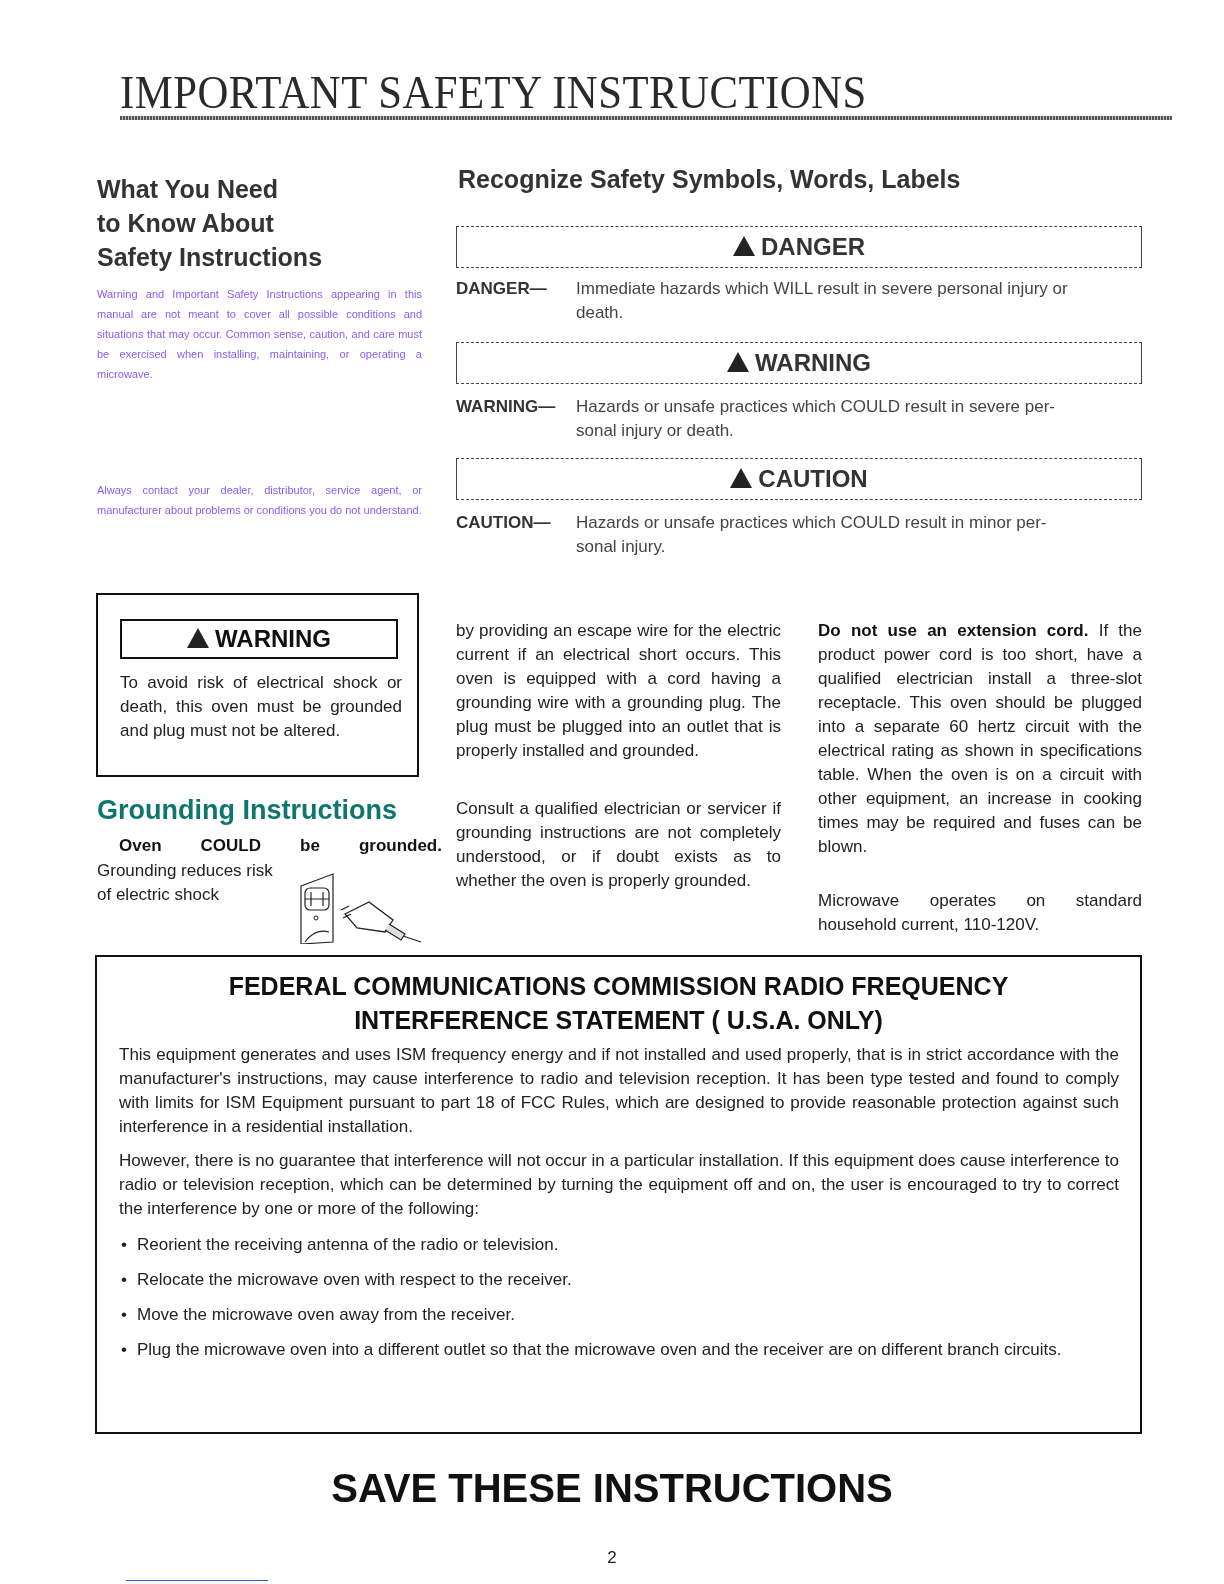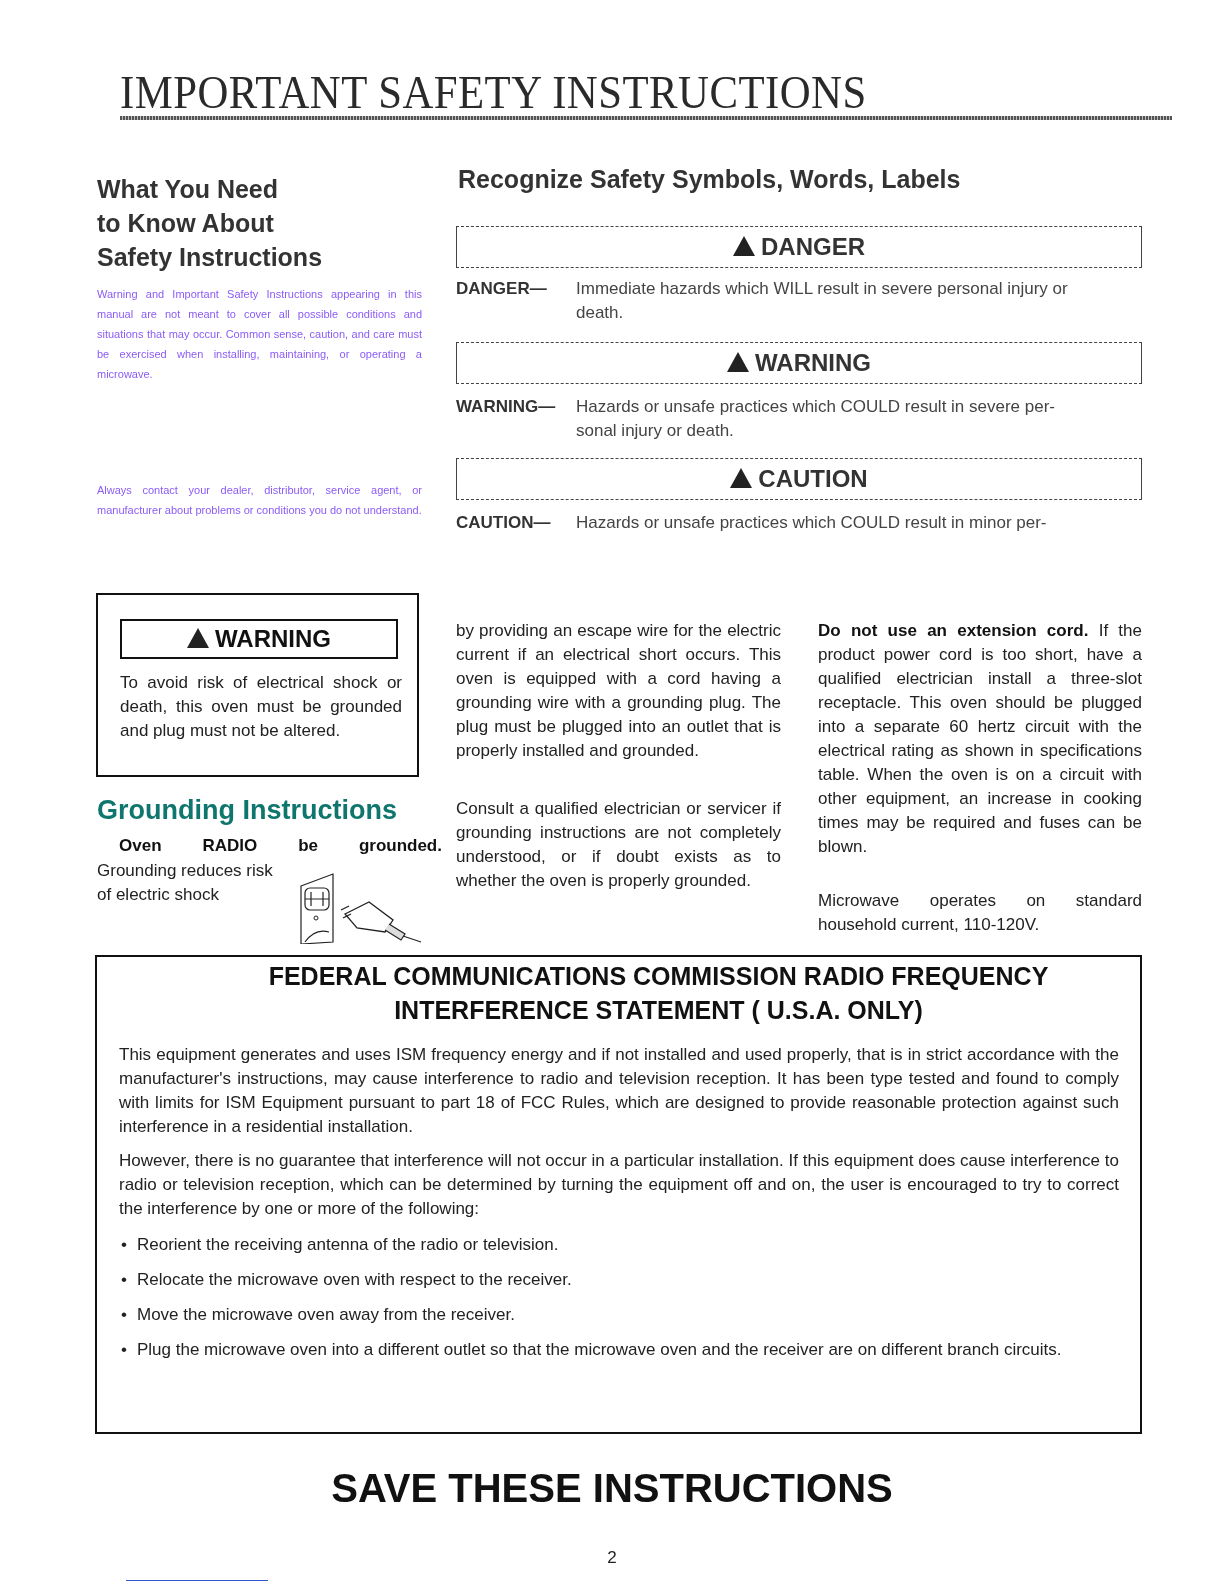--- a/index.html
+++ b/index.html
@@ -23,21 +23,21 @@
   .h-ground { left:97px; top:795px; font-size:27px; font-weight:bold; color:#0f766e; white-space:nowrap; }
   .ground-bold { left:97px; top:836px; width:323px; font-size:17px; font-weight:bold; color:#111; display:flex; justify-content:space-between;margin-left:22px; }
   .ground-text { left:97px; top:859px; width:190px; font-size:17px; line-height:24px; color:#222; }
   .plug { left:293px; top:866px; width:130px; height:78px; }
   .body-c { font-size:17px; line-height:24px; color:#222; text-align:justify;margin-top:29px; }
   .c1 { left:456px; top:590px; width:325px; }
   .c2 { left:456px; top:768px; width:325px; }
   .r1 { left:818px; top:590px; width:324px; }
   .r2 { left:818px; top:860px; width:324px; }
   .fccbox { left:95px; top:955px; width:1047px; height:479px; border:2px solid #111; box-sizing:border-box; }
-  .fcc-title { position:absolute; left:0; top:2px; width:100%; text-align:center; font-size:25px; font-weight:bold; line-height:34px; color:#111;padding-left:40px; }
+  .fcc-title { position:absolute; left:0; top:12px; width:100%; text-align:center; font-size:25px; font-weight:bold; line-height:34px; color:#111; }
   .fcc-p { position:absolute; left:22px; width:1000px; font-size:17px; line-height:24px; color:#222; text-align:justify; }
   .fcc-li { position:absolute; left:22px; width:1000px; font-size:17px; line-height:24px; color:#222; padding-left:18px; box-sizing:border-box; text-align:justify; }
   .fcc-li::before { content:"•"; position:absolute; left:2px; }
   .save { left:0; top:1466px; width:1224px; text-align:center; font-size:40px; font-weight:bold; color:#111; }
   .pagenum { left:0; top:1548px; width:1224px; text-align:center; font-size:17px; color:#222; }
   .bluerule { left:126px; top:1580px; width:142px; height:1px; background:#3355cc; }
   b { color:#111; }
 </style>
 </head>
 <body>
@@ -57,21 +57,21 @@
   <div class="wbox-head">
     <span class="tri"></span>
     <span>WARNING</span>
   </div>
   <div class="wbox-text">To avoid risk of electrical shock or death, this oven must be grounded and plug must not be altered.</div>
 </div>
 
 <div class="abs h-ground">Grounding Instructions</div>
 <div class="abs ground-bold">
   <span>Oven</span>
-  <span>RADIO</span>
+  <span>COULD</span>
   <span>be</span>
   <span>grounded.</span>
 </div>
 <div class="abs ground-text">Grounding reduces risk of electric shock</div>
 <svg class="abs plug" viewBox="0 0 130 78">
   <path d="M8 20 L40 8 L40 76 L8 78 Z" fill="#fff" stroke="#222" stroke-width="1.2"></path>
   <rect x="12" y="22" width="24" height="22" rx="5" fill="#fff" stroke="#222" stroke-width="1.2"></rect>
   <line x1="18" y1="26" x2="18" y2="40" stroke="#222" stroke-width="1.2"></line>
   <line x1="30" y1="26" x2="30" y2="40" stroke="#222" stroke-width="1.2"></line>
   <line x1="12" y1="33" x2="36" y2="33" stroke="#222" stroke-width="1"></line>
@@ -103,20 +103,21 @@
   <span class="term">WARNING—</span><span>Hazards or unsafe practices which COULD result in severe per-</span>
   <span class="desc2">sonal injury or death.</span>
 </div>
 
 <div class="abs sigbox" style="top:458px;">
   <span class="tri"></span>
   <span>CAUTION</span>
 </div>
 <div class="abs def" style="top:511px;">
   <span class="term">CAUTION—</span><span>Hazards or unsafe practices which COULD result in minor per-</span>
+  <span class="desc2">sonal injury.</span>
 </div>
 
 <div class="abs body-c c1">by providing an escape wire for the electric current if an electrical short occurs. This oven is equipped with a cord having a grounding wire with a grounding plug. The plug must be plugged into an outlet that is properly installed and grounded.</div>
 <div class="abs body-c c2">Consult a qualified electrician or servicer if grounding instructions are not completely understood, or if doubt exists as to whether the oven is properly grounded.</div>
 
 <div class="abs body-c r1"><b>Do not use an extension cord.</b><span> If the product power cord is too short, have a qualified electrician install a three-slot receptacle. This oven should be plugged into a separate 60 hertz circuit with the electrical rating as shown in specifications table. When the oven is on a circuit with other equipment, an increase in cooking times may be required and fuses can be blown.</span></div>
 <div class="abs body-c r2">Microwave operates on standard household current, 110-120V.</div>
 
 <div class="abs fccbox">
   <div class="fcc-title">

